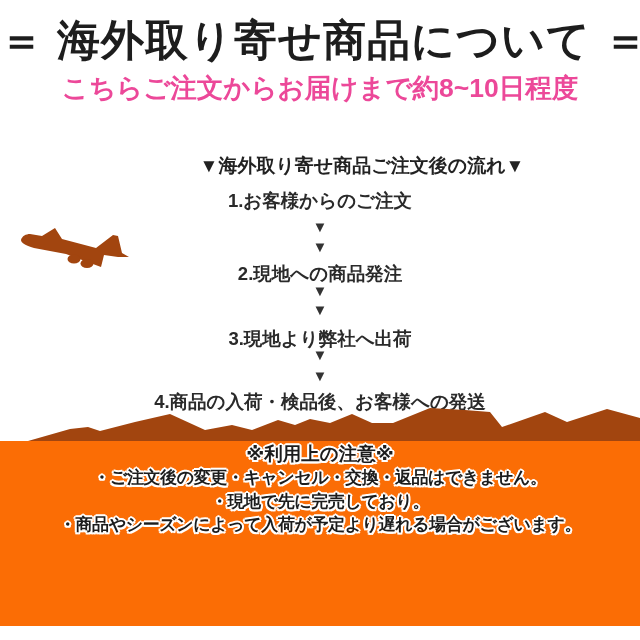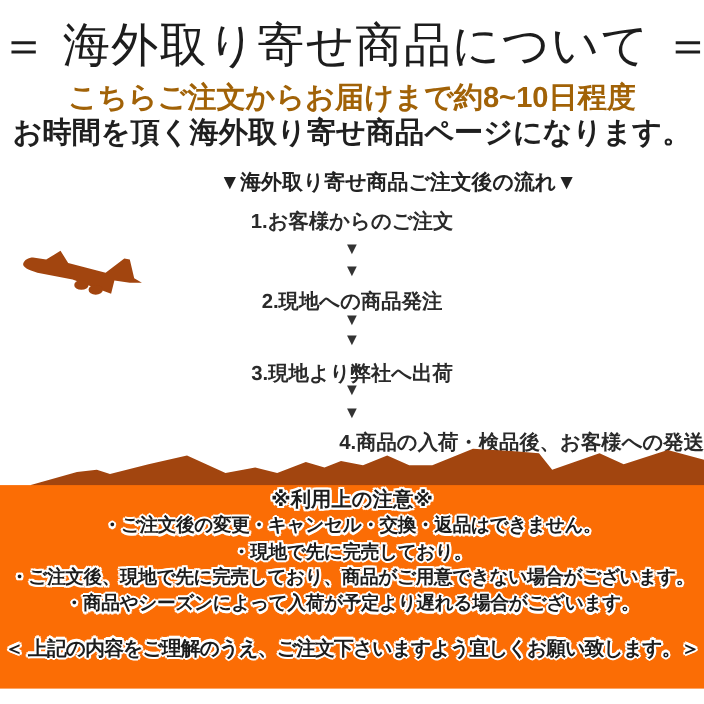--- a/index.html
+++ b/index.html
@@ -1,27 +1,27 @@
 <!DOCTYPE html>
 <html><head>
 <meta charset="utf-8">
 <style>
   html,body{margin:0;padding:0;}
   body{width:640px;height:640px;background:#ffffff;font-family:"Liberation Sans","DejaVu Sans",sans-serif;overflow:hidden;}
   .canvas{position:relative;width:640px;height:640px;background:#ffffff;}
   .line{position:absolute;left:0;width:640px;text-align:center;white-space:nowrap;color:#222222;font-weight:bold;}
-  .title{top:12px;font-size:43px;letter-spacing:1px;color:#1d1d1d;font-weight:400;}
-  .sub1{top:70px;font-size:26.5px;color:#a16207;}
+  .title{top:12px;font-size:43px;letter-spacing:1px;color:#1d1d1d;font-weight:700;}
+  .sub1{top:70px;font-size:26.5px;color:#ec4899;}
   .sub2{top:102px;font-size:26.5px;color:#1f1f1f;}
   .flow-heading{top:153px;font-size:19px;padding-left:42px;}
   .step{font-size:18.5px;color:#2a2a2a;}
   .step1{top:188px;text-align:center;}
   .step2{top:261px;}
   .step3{top:326px;}
-  .step4{top:389px;text-align:right;}
+  .step4{top:389px;}
   .arrow{font-size:15px;color:#333333;line-height:14px;}
   .ar1{top:220px;} .ar2{top:240px;}
   .ar3{top:284px;} .ar4{top:303px;}
   .ar5{top:348px;} .ar6{top:369px;}
   .plane{position:absolute;left:18px;top:226px;width:112px;height:46px;}
   .mountains{position:absolute;left:0;top:398px;width:640px;height:47px;display:block;}
   .orange-band{position:absolute;left:0;top:441px;width:640px;height:185px;background:#fb6d05;}
   .notice{position:absolute;left:0;top:1px;width:640px;text-align:center;}
   .outlined{color:#1c1c1c;font-weight:bold;white-space:nowrap;
     text-shadow:-2px 0 0 #fff,2px 0 0 #fff,0 -2px 0 #fff,0 2px 0 #fff,
@@ -30,21 +30,20 @@
   .notice-item{font-size:17px;height:23.5px;line-height:23.5px;letter-spacing:-0.4px;}
   .notice-closing{margin-top:17px;font-size:18px;height:25px;line-height:25px;letter-spacing:-0.8px;}
 </style>
 </head>
 <body>
 
 <div class="canvas">
 
   <div class="line title">＝ 海外取り寄せ商品について ＝</div>
   <div class="line sub1">こちらご注文からお届けまで約8~10日程度</div>
-  <div class="line sub2">お時間を頂く海外取り寄せ商品ページになります。</div>
 
   <div class="line flow-heading">▼海外取り寄せ商品ご注文後の流れ▼</div>
 
   <div class="line step step1">1.お客様からのご注文</div>
   <div class="line arrow ar1">▼</div>
   <div class="line arrow ar2">▼</div>
   <div class="line step step2">2.現地への商品発注</div>
   <div class="line arrow ar3">▼</div>
   <div class="line arrow ar4">▼</div>
   <div class="line step step3">3.現地より弊社へ出荷</div>
@@ -60,19 +59,17 @@
 
   <svg class="mountains" viewBox="0 0 640 47" preserveAspectRatio="none" aria-hidden="true">
     <polygon fill="#a2450f" points="28,43 70,31 88,29 100,33 135,24 170,16 205,32 232,27 252,32 278,22 295,27 310,21 330,25 352,16 372,25 393,25 430,10 465,12 490,14 502,29 545,14 567,24 607,11 640,20 640,47 28,47"></polygon>
   </svg>
 
   <div class="orange-band">
     <div class="notice">
       <div class="outlined notice-heading">※利用上の注意※</div>
       <div class="outlined notice-item">・ご注文後の変更・キャンセル・交換・返品はできません。</div>
       <div class="outlined notice-item">・現地で先に完売しており。</div>
-      <div class="outlined notice-item">・ご注文後、現地で先に完売しており、商品がご用意できない場合がございます。</div>
       <div class="outlined notice-item">・商品やシーズンによって入荷が予定より遅れる場合がございます。</div>
-      <div class="outlined notice-closing">＜ 上記の内容をご理解のうえ、ご注文下さいますよう宜しくお願い致します。＞</div>
     </div>
   </div>
 
 </div>
 
 </body></html>

